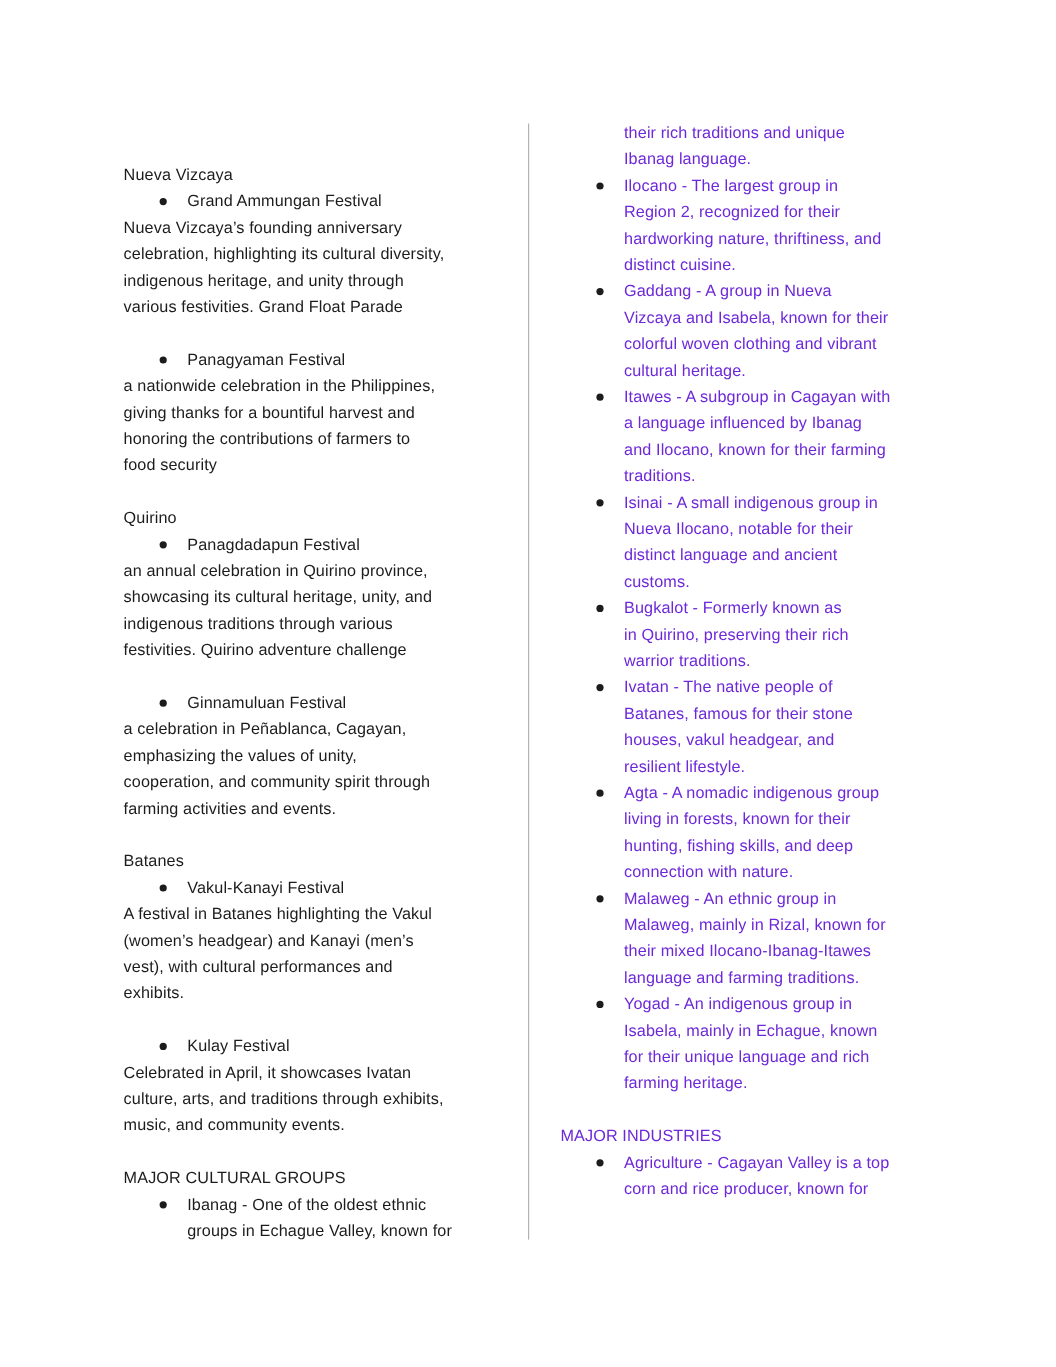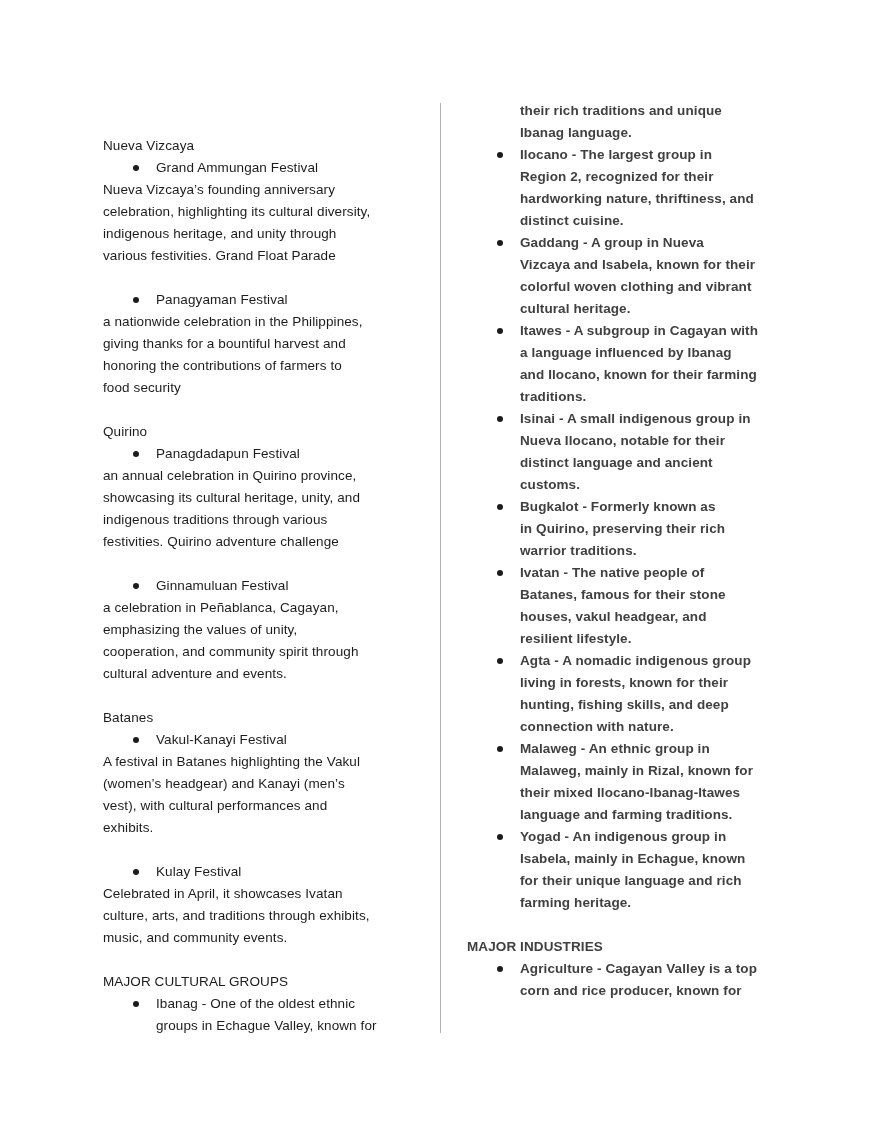--- a/index.html
+++ b/index.html
@@ -71,21 +71,21 @@
         <div class="line"><span>festivities. Quirino adventure challenge</span></div>
       </div>
       <div class="spacer"></div>
       <div class="block bullet">
         <div class="line indented"><span class="dot" style="background: rgb(28, 28, 28);"></span><span>Ginnamuluan Festival</span></div>
       </div>
       <div class="block para">
         <div class="line"><span>a celebration in Peñablanca, Cagayan,</span></div>
         <div class="line"><span>emphasizing the values of unity,</span></div>
         <div class="line"><span>cooperation, and community spirit through</span></div>
-        <div class="line"><span>cultural adventure and events.</span></div>
+        <div class="line"><span>farming activities and events.</span></div>
       </div>
       <div class="spacer"></div>
       <div class="block para">
         <div class="line"><span>Batanes</span></div>
       </div>
       <div class="block bullet">
         <div class="line indented"><span class="dot" style="background: rgb(28, 28, 28);"></span><span>Vakul-Kanayi Festival</span></div>
       </div>
       <div class="block para">
         <div class="line"><span>A festival in Batanes highlighting the Vakul</span></div>
@@ -104,21 +104,21 @@
       </div>
       <div class="spacer"></div>
       <div class="block heading">
         <div class="line"><span>MAJOR CULTURAL GROUPS</span></div>
       </div>
       <div class="block bullet">
         <div class="line indented"><span class="dot" style="background: rgb(28, 28, 28);"></span><span>Ibanag - One of the oldest ethnic</span></div>
         <div class="line indented"><span>groups in Echague Valley, known for</span></div>
       </div>
     </div>
-  <div class="col col-right" id="col-right" style="color: #404040; font-weight: bold;">
+  <div class="col col-right" id="col-right" style="color: #6d28d9;">
       <div class="block bullet-cont">
         <div class="line indented"><span>their rich traditions and unique</span></div>
         <div class="line indented"><span>Ibanag language.</span></div>
       </div>
       <div class="block bullet">
         <div class="line indented"><span class="dot" style="background: rgb(28, 28, 28);"></span><span>Ilocano - The largest group in</span></div>
         <div class="line indented"><span>Region 2, recognized for their</span></div>
         <div class="line indented"><span>hardworking nature, thriftiness, and</span></div>
         <div class="line indented"><span>distinct cuisine.</span></div>
       </div>

